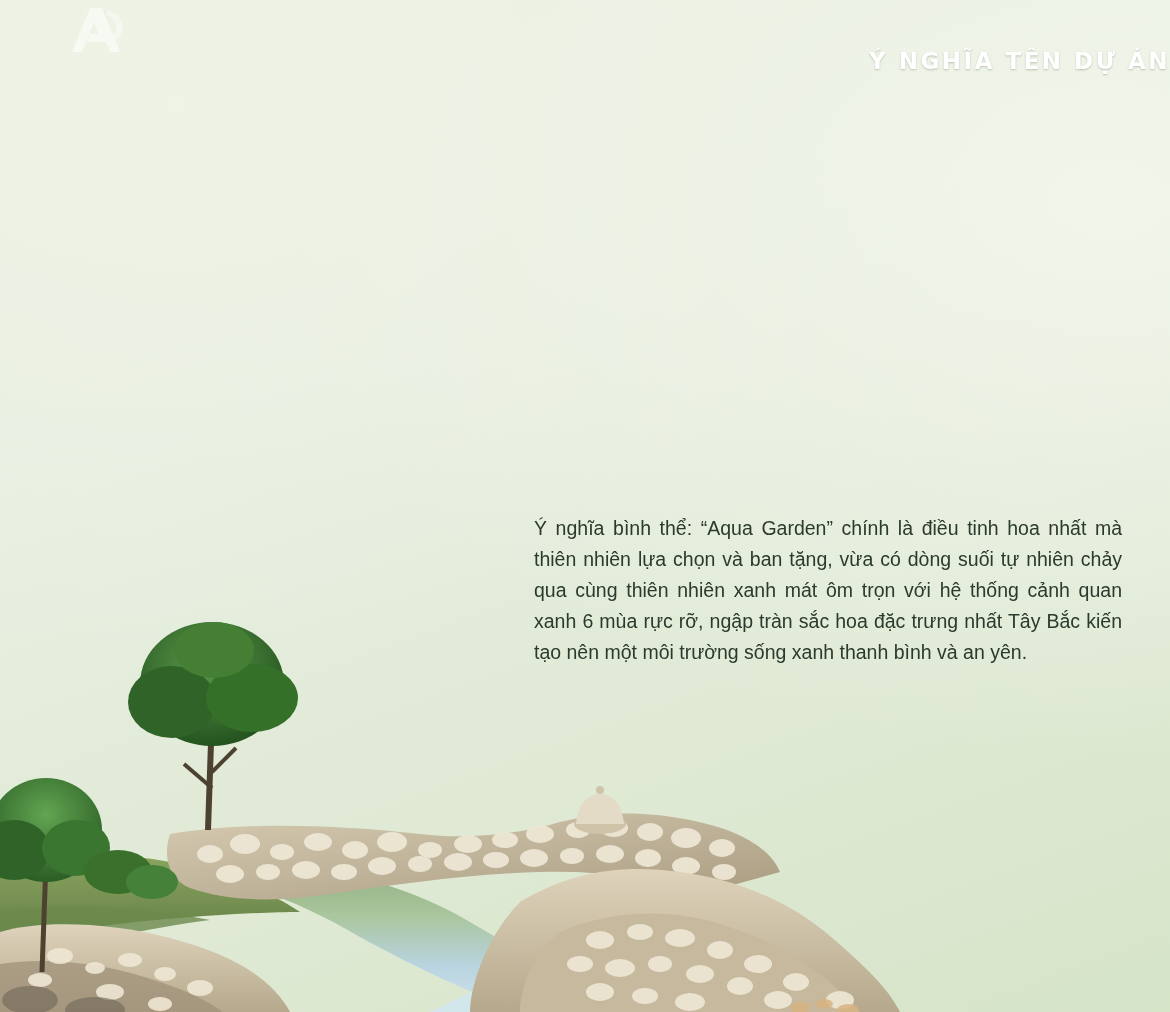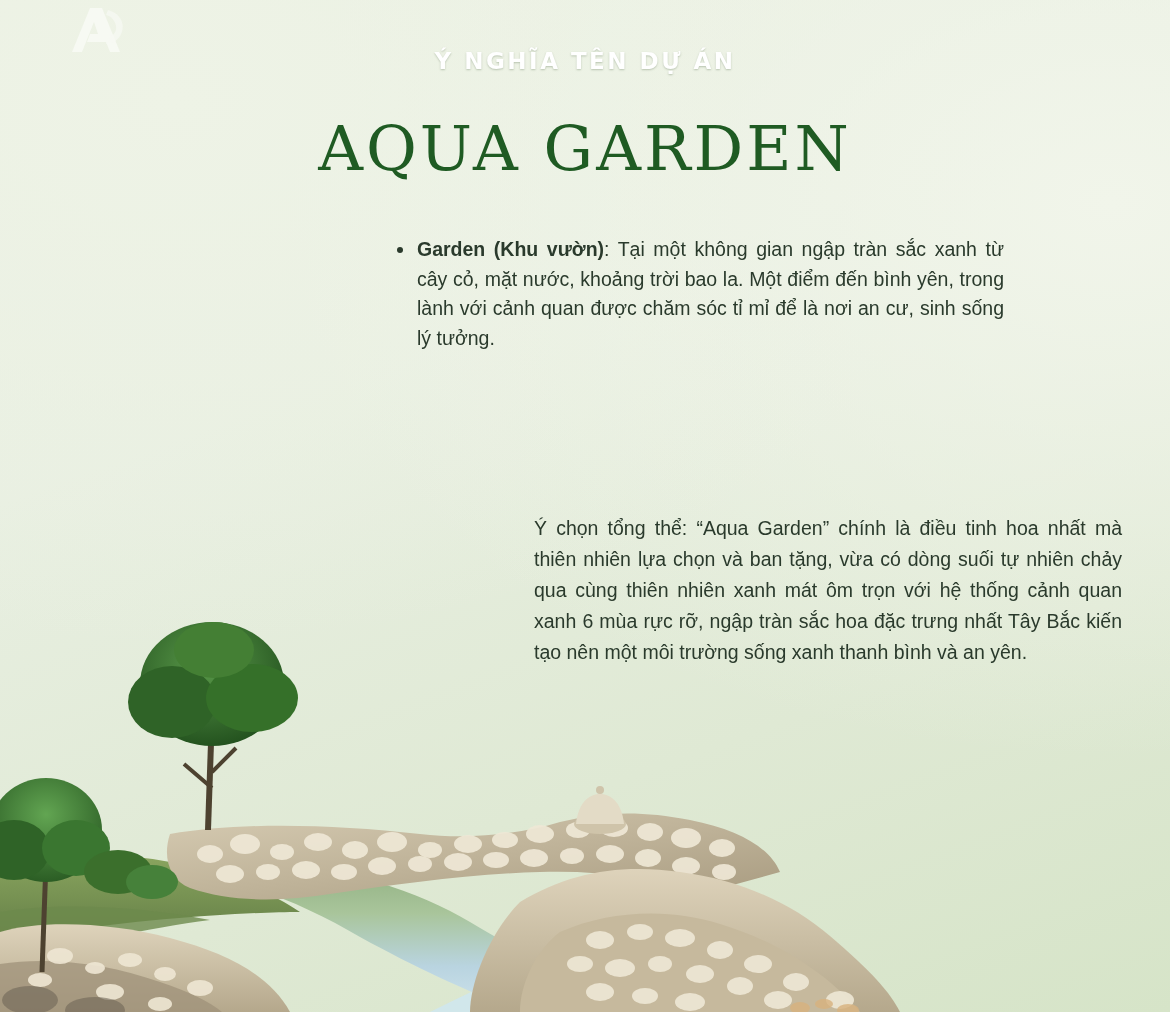--- a/index.html
+++ b/index.html
@@ -34,21 +34,21 @@
     opacity: 0.55;
   }
   .logo svg { display: block; }
 
   
   .kicker {
     position: absolute;
     left: 0;
     right: 0;
     top: 48px;
-    text-align: center;
+    text-align: right;
     font-family: "DejaVu Sans", sans-serif;
     font-weight: 700;
     font-size: 23px;
     letter-spacing: 2.5px;
     color: #ffffff;
     text-shadow: 0 1px 2px rgba(120,140,110,0.45);
   }
 
   .title {
     position: absolute;
@@ -123,30 +123,26 @@
 
   <div class="logo">
     <svg viewBox="0 0 72 52" width="72" height="52" aria-hidden="true">
       <path d="M30 4 L12 48 L22 48 L34 18 L38 30 L30 30 L27 38 L46 38 L50 48 L60 48 L42 4 Z" fill="#ffffff" opacity="0.95"></path>
       <path d="M48 6 C62 10 66 22 60 32 C57 37 51 40 46 40 L50 32 C54 31 57 27 56 22 C55 16 51 12 46 11 Z" fill="#ffffff" opacity="0.75"></path>
     </svg>
   </div>
 
   <div class="kicker">Ý NGHĨA TÊN DỰ ÁN</div>
 
-  <div class="title">AQUA GARDEN</div>
 
   <ul class="bullets">
-    <li>
-      <b> Garden (Khu vườn)</b><span>: Tại một không gian ngập tràn sắc xanh từ cây cỏ, mặt nước, khoảng trời bao la. Một điểm đến bình yên, trong lành với cảnh quan được chăm sóc tỉ mỉ để là nơi an cư, sinh sống lý tưởng.</span>
-    </li>
   </ul>
 
   <div class="summary">
-    <span>Ý chọn tổng thể: </span><b>“Aqua Garden”</b><span> chính là điều tinh hoa nhất mà thiên nhiên lựa chọn và ban tặng, vừa có dòng suối tự nhiên chảy qua cùng thiên nhiên xanh mát ôm trọn với hệ thống cảnh quan xanh 6 mùa rực rỡ, ngập tràn sắc hoa đặc trưng nhất Tây Bắc kiến tạo nên một môi trường sống xanh thanh bình và an yên.</span>
+    <span>Ý nghĩa bình thể: </span><b>“Aqua Garden”</b><span> chính là điều tinh hoa nhất mà thiên nhiên lựa chọn và ban tặng, vừa có dòng suối tự nhiên chảy qua cùng thiên nhiên xanh mát ôm trọn với hệ thống cảnh quan xanh 6 mùa rực rỡ, ngập tràn sắc hoa đặc trưng nhất Tây Bắc kiến tạo nên một môi trường sống xanh thanh bình và an yên.</span>
   </div>
 
   <div class="art">
     <svg viewBox="0 0 960 440" width="960" height="440" aria-hidden="true">
       <defs>
         <linearGradient id="waterG" x1="0" y1="0" x2="0" y2="1">
           <stop offset="0%" stop-color="#8fae7f"></stop>
           <stop offset="35%" stop-color="#a9c59b"></stop>
           <stop offset="70%" stop-color="#b9d4e0"></stop>
           <stop offset="100%" stop-color="#cfe3ec"></stop>

